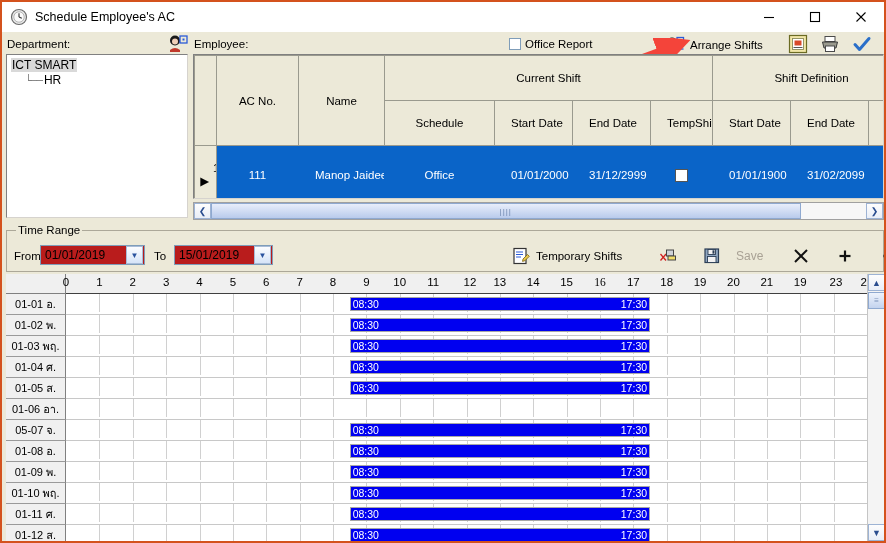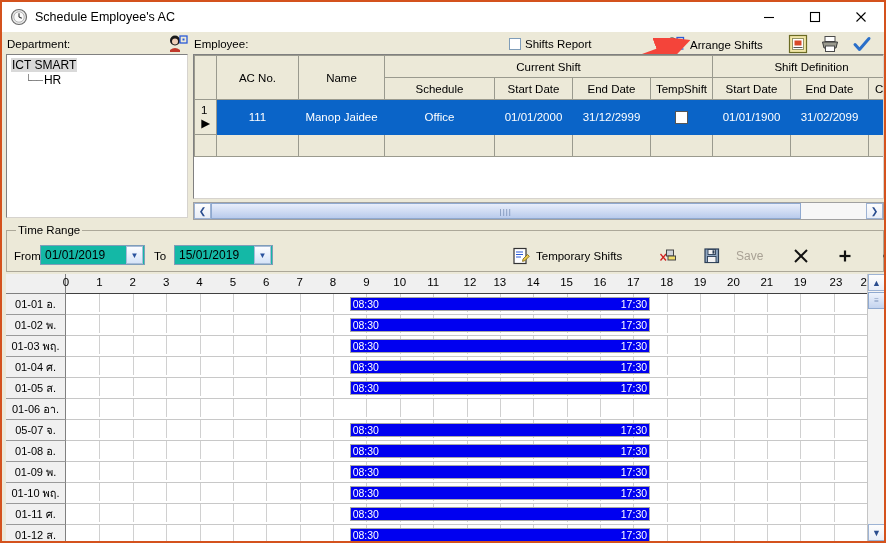--- a/index.html
+++ b/index.html
@@ -89,21 +89,21 @@
     background: #fff;
     border: 1px solid #808080;
     border-right-color:#d6d3ce; border-bottom-color:#d6d3ce;
     overflow: hidden;
   }
   table.egrid { border-collapse: collapse; width: 100%; table-layout: fixed; }
   table.egrid th, table.egrid td {
     border: 1px solid #9a9a8e;
     font-size: 11.5px; font-weight: normal;
     font-family: "Liberation Sans", sans-serif;
-    padding: 4px; height: 22px;
+    padding: 16px; height: 22px;
     text-align: center; color: #000;
     background: #ece9d8;
     overflow: hidden; white-space: nowrap;
   }
   table.egrid th { background: #ece9d8; }
   td.row-ind {
     background: #ece9d8; font-size: 11px;
     position: relative;
   }
   td.row-ind .rnum { float: left; margin-left: 2px; }
@@ -145,21 +145,21 @@
     width: 878px; height: 42px;
     border: 1px solid #aca899; border-top-color:#aca899;
     background: transparent;
   }
   .grp-title {
     position: absolute; left: 14px; top: 222px;
     background: #ece9d8; padding: 0 2px; font-size: 11.5px; color: #000;
   }
   .tr-from { position: absolute; left: 12px; top: 248px; }
   .combo {
-    position: absolute; height: 20px; background: #14b8a6;
+    position: absolute; height: 20px; background: #b91c1c;
     border: 1px solid #7f9db9; display: flex; align-items: center;
   }
   .combo .cval { font-size: 12px; padding-left: 4px; color: #000; flex: 1 1 auto; }
   .combo .carrow {
     width: 17px; height: 18px; margin-right: 1px; flex: 0 0 auto;
     background: linear-gradient(#fcfdff,#d6e4f7);
     border: 1px solid #a8bcd8;
     display: flex; align-items: center; justify-content: center;
     color: #29529e; font-size: 8px;
   }
@@ -263,21 +263,21 @@
       <path d="M3 16 q5 -4 10 0 l0 2 l-10 0 z" fill="#c0392b"></path>
       <rect x="13" y="2" width="7" height="7" fill="none" stroke="#2b5bd7" stroke-width="1.3"></rect>
       <rect x="15.5" y="4.5" width="2" height="2" fill="#2b5bd7"></rect>
     </svg>
   </span>
 
   <div class="lbl emp-label">Employee:</div>
 
   <div class="design-report">
     <span class="cbox"></span>
-    <span class="lbl">Shifts Report</span>
+    <span class="lbl">Office Report</span>
   </div>
 
   <div class="arrange-shifts">
     <span class="arrange-icon">
       <svg viewBox="0 0 20 18" width="20" height="18">
         <ellipse cx="7" cy="6" rx="4.6" ry="4.6" fill="#111"></ellipse>
         <ellipse cx="7.2" cy="7" rx="2.6" ry="2.8" fill="#f5ddc8"></ellipse>
         <path d="M2.4 15 q4.6 -3.6 9.2 0 l0 1.8 l-9.2 0 z" fill="#c0392b"></path>
         <rect x="12" y="1.5" width="6.5" height="6.5" fill="none" stroke="#2b5bd7" stroke-width="1.3"></rect>
         <line x1="12" y1="10.5" x2="18.5" y2="10.5" stroke="#2b5bd7" stroke-width="1.3"></line>
@@ -495,21 +495,21 @@
         <span class="g-tick" style="left: 200.25px;">6</span>
         <span class="g-tick" style="left: 233.625px;">7</span>
         <span class="g-tick" style="left: 267px;">8</span>
         <span class="g-tick" style="left: 300.375px;">9</span>
         <span class="g-tick" style="left: 333.75px;">10</span>
         <span class="g-tick" style="left: 367.125px;">11</span>
         <span class="g-tick" style="left: 404px;">12</span>
         <span class="g-tick" style="left: 433.875px;">13</span>
         <span class="g-tick" style="left: 467.25px;">14</span>
         <span class="g-tick" style="left: 500.625px;">15</span>
-        <span class="g-tick" style="left: 534px;">16</span>
+        <span class="g-tick" style="left: 534px; font-family: Liberation Serif, serif;">16</span>
         <span class="g-tick" style="left: 567.375px;">17</span>
         <span class="g-tick" style="left: 600.75px;">18</span>
         <span class="g-tick" style="left: 634.125px;">19</span>
         <span class="g-tick" style="left: 667.5px;">20</span>
         <span class="g-tick" style="left: 700.875px;">21</span>
         <span class="g-tick" style="left: 734.25px;">19</span>
         <span class="g-tick" style="left: 770px;">23</span>
         <span class="g-tick" style="left: 801px;">24</span>
       </div>
     <div class="g-rows" id="gantt-rows">

